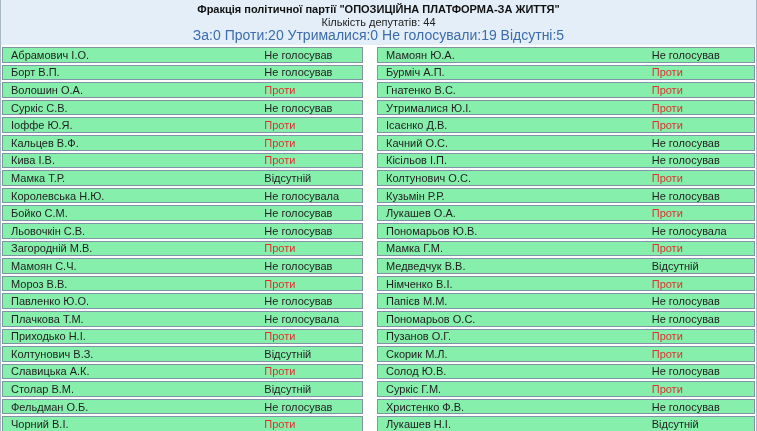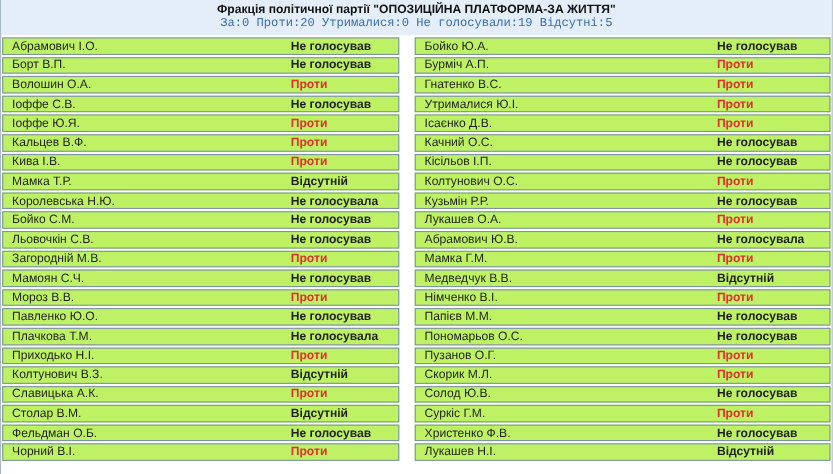--- a/index.html
+++ b/index.html
@@ -12,61 +12,62 @@
     position:relative; width:757px; height:431px; box-sizing:border-box;
     border-left:1px solid #a8b8c4; border-right:1px solid #a8b8c4;
     display:flex; flex-direction:column;
   }
   .header {
     background:var(--header-bg, #e3eef8);
     text-align:center; padding:3px 0 3px; flex:0 0 auto;
   }
   .header .title   { font-size:11px; font-weight:bold; color:#111; line-height:13px; }
   .header .count   { font-size:11px; color:#222; line-height:13px; }
-  .header .summary { font-size:11px; color:var(--summary-blue, #3c6cae); line-height:13px;font-family:Liberation Mono, monospace; }
+  .header .summary { font-size:14px; color:var(--summary-blue, #3c6cae); line-height:13px; }
   .columns {
     display:flex; gap:14px; padding:2px 1px 0 1px; flex:0 0 auto;
   }
   .col { flex:0 0 361px; }
   .col.col-right { flex:1 1 auto; }
   .row {
     position:relative; box-sizing:border-box;
     height:15.6px; margin-bottom:2px;
-    background:#bef264; border:1px solid var(--row-border, #7e93a3);
+    background:#86efac; border:1px solid var(--row-border, #7e93a3);
     display:flex; align-items:center;
     font-size:11px; color:#1f1f1f; white-space:nowrap;
   }
   .row .name { padding-left:8px; }
-  .row .vote { position:absolute; left:72.8%;font-weight:bold; }
+  .row .vote { position:absolute; left:72.8%; }
   .row .vote.against { color:var(--against-red, #e03030); }
 </style>
 </head>
 <body>
 
 <div class="page">
   <div class="header">
     <div class="title">Фракція політичної партії "ОПОЗИЦІЙНА ПЛАТФОРМА-ЗА ЖИТТЯ"</div>
+    <div class="count">Кількість депутатів: 44</div>
     <div class="summary">За:0 Проти:20 Утрималися:0 Не голосували:19 Відсутні:5</div>
   </div>
   <div class="columns">
     <div class="col">
         <div class="row">
           <span class="name">Абрамович І.О.</span>
           <span class="vote">Не голосував</span>
         </div>
         <div class="row">
           <span class="name">Борт В.П.</span>
           <span class="vote">Не голосував</span>
         </div>
         <div class="row">
           <span class="name">Волошин О.А.</span>
           <span class="vote against">Проти</span>
         </div>
         <div class="row">
-          <span class="name">Іоффе С.В.</span>
+          <span class="name">Суркіс С.В.</span>
           <span class="vote">Не голосував</span>
         </div>
         <div class="row">
           <span class="name">Іоффе Ю.Я.</span>
           <span class="vote against">Проти</span>
         </div>
         <div class="row">
           <span class="name">Кальцев В.Ф.</span>
           <span class="vote against">Проти</span>
         </div>
@@ -130,21 +131,21 @@
           <span class="name">Фельдман О.Б.</span>
           <span class="vote">Не голосував</span>
         </div>
         <div class="row">
           <span class="name">Чорний В.І.</span>
           <span class="vote against">Проти</span>
         </div>
       </div>
     <div class="col col-right">
         <div class="row">
-          <span class="name">Бойко Ю.А.</span>
+          <span class="name">Мамоян Ю.А.</span>
           <span class="vote">Не голосував</span>
         </div>
         <div class="row">
           <span class="name">Бурміч А.П.</span>
           <span class="vote against">Проти</span>
         </div>
         <div class="row">
           <span class="name">Гнатенко В.С.</span>
           <span class="vote against">Проти</span>
         </div>
@@ -170,21 +171,21 @@
         </div>
         <div class="row">
           <span class="name">Кузьмін Р.Р.</span>
           <span class="vote">Не голосував</span>
         </div>
         <div class="row">
           <span class="name">Лукашев О.А.</span>
           <span class="vote against">Проти</span>
         </div>
         <div class="row">
-          <span class="name">Абрамович Ю.В.</span>
+          <span class="name">Пономарьов Ю.В.</span>
           <span class="vote">Не голосувала</span>
         </div>
         <div class="row">
           <span class="name">Мамка Г.М.</span>
           <span class="vote against">Проти</span>
         </div>
         <div class="row">
           <span class="name">Медведчук В.В.</span>
           <span class="vote">Відсутній</span>
         </div>

